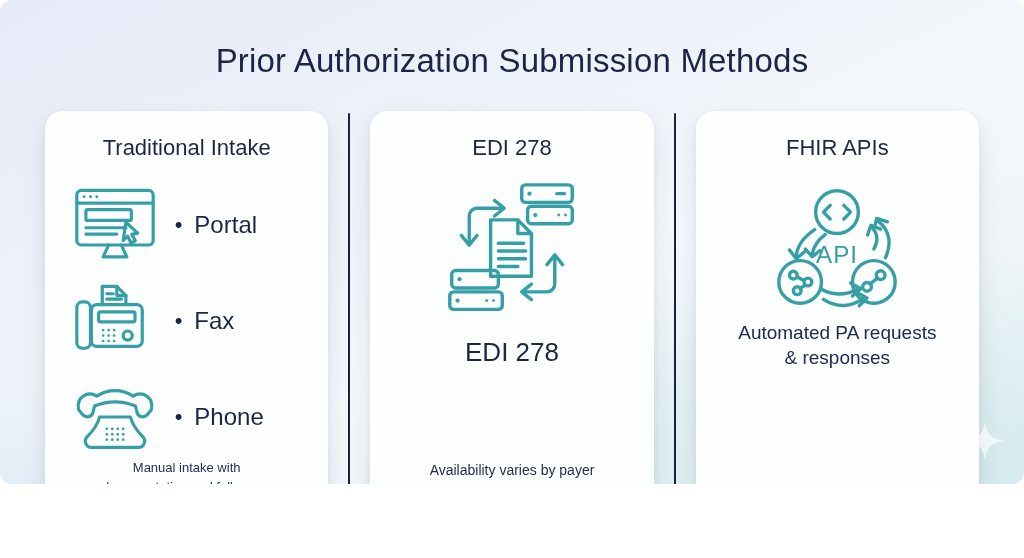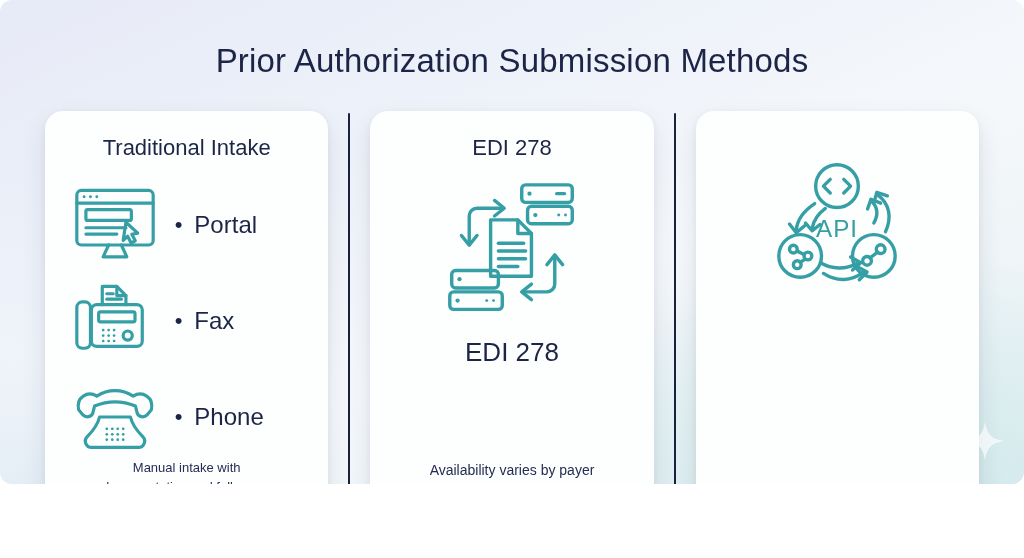--- a/index.html
+++ b/index.html
@@ -270,20 +270,21 @@
         </svg>
       </div>
 
       <div class="card-subtitle lg">EDI 278</div>
       <div class="card-footnote md">Availability varies by payer</div>
     </div>
 
     <div class="v-divider"></div>
 
     <div class="card">
+      <div class="card-title">FHIR APIs</div>
 
       <div class="card-icon-lg fhir">
         <svg viewBox="0 0 132 132">
           <g class="icon-stroke" stroke-width="4">
             <circle cx="66" cy="28" r="22"></circle>
             <path d="M59 21 l-7 7 7 7"></path>
             <path d="M73 21 l7 7 -7 7"></path>
             <circle cx="28" cy="100" r="22"></circle>
             <circle cx="21" cy="93" r="4"></circle>
             <circle cx="36" cy="100" r="4"></circle>
@@ -304,20 +305,22 @@
             <path d="M97.5 51.5 l3.5 -10 10 4"></path>
             <path d="M49 107 C61 114 75 114 86 108"></path>
             <path d="M80 101 l10.5 6 -8.5 7.5"></path>
             <path d="M52 118 C66 127 81 126 93 117"></path>
             <path d="M87 111 l10 5.5 -8 8"></path>
           </g>
           <text x="66" y="80" text-anchor="middle" font-size="25" font-weight="500" letter-spacing="1" font-family="Liberation Sans, sans-serif" class="icon-fill">API</text>
         </svg>
       </div>
 
+      <div class="card-desc">Automated PA requests
+&amp; responses</div>
     </div>
 
   </div>
 
   <svg class="sparkle" viewBox="0 0 36 36">
     <path d="M18 0 C20 12 24 16 36 18 C24 20 20 24 18 36 C16 24 12 20 0 18 C12 16 16 12 18 0 Z" fill="#ffffff"></path>
   </svg>
 
 </div>
 

